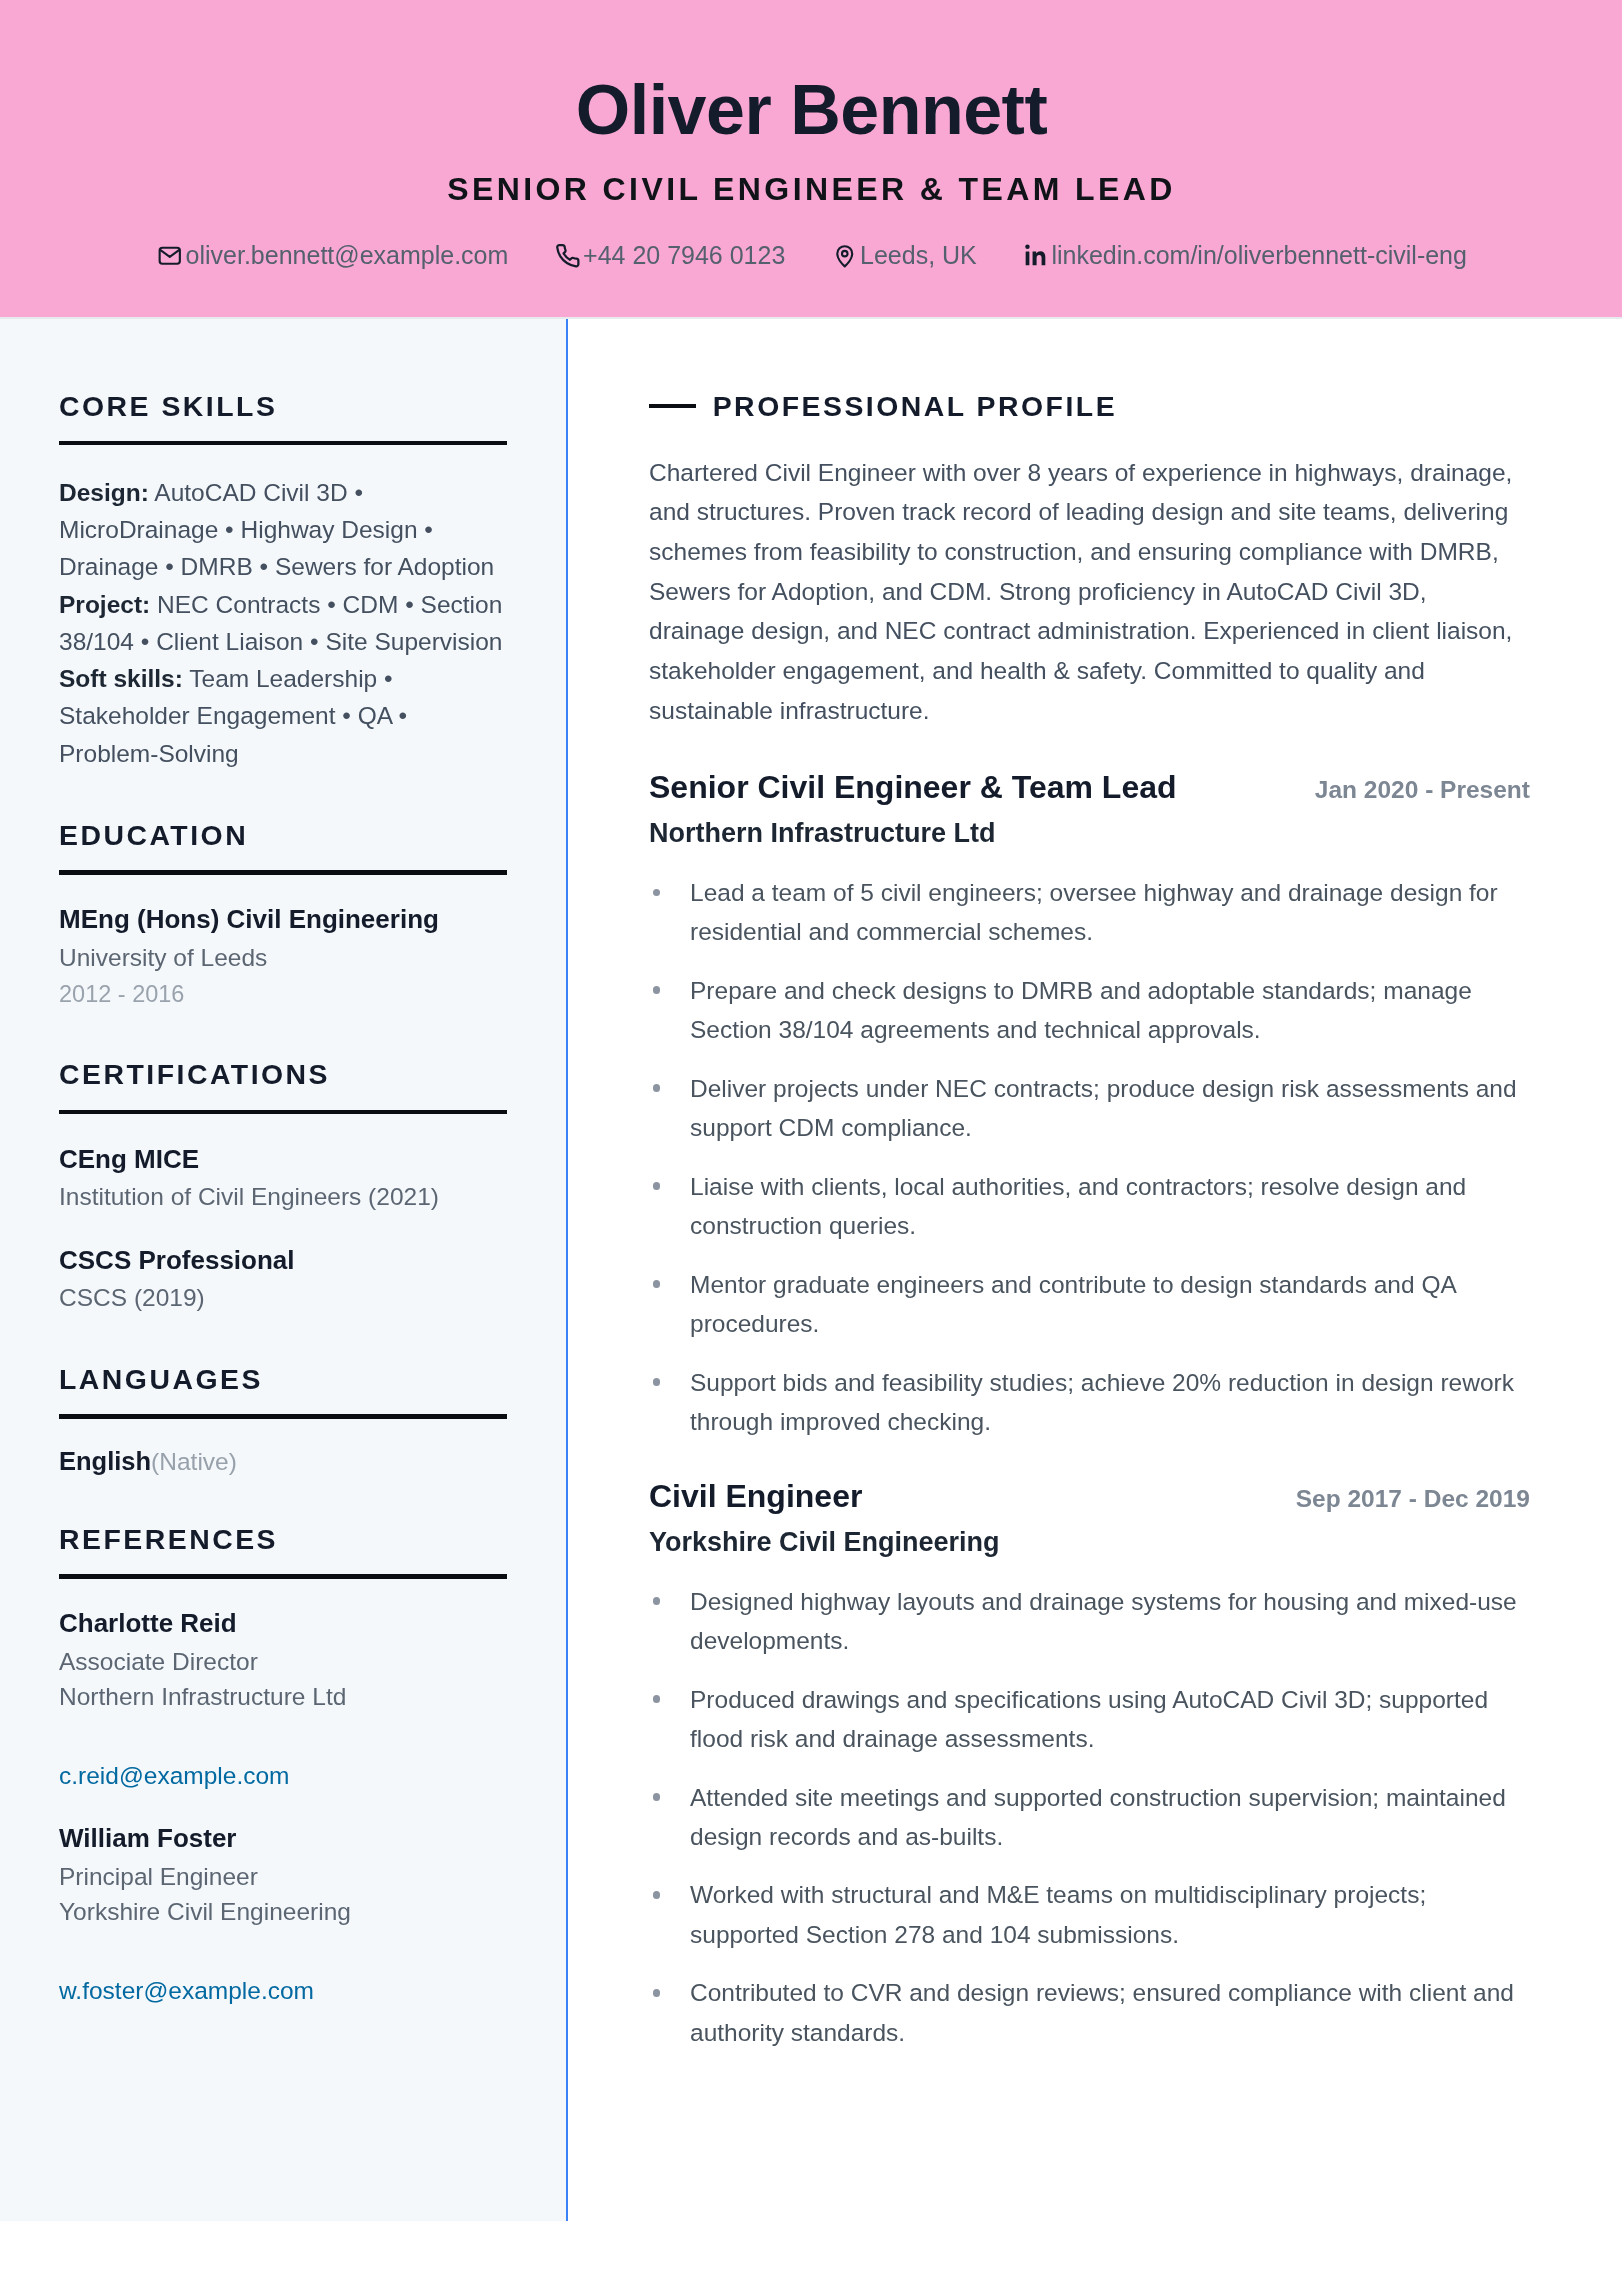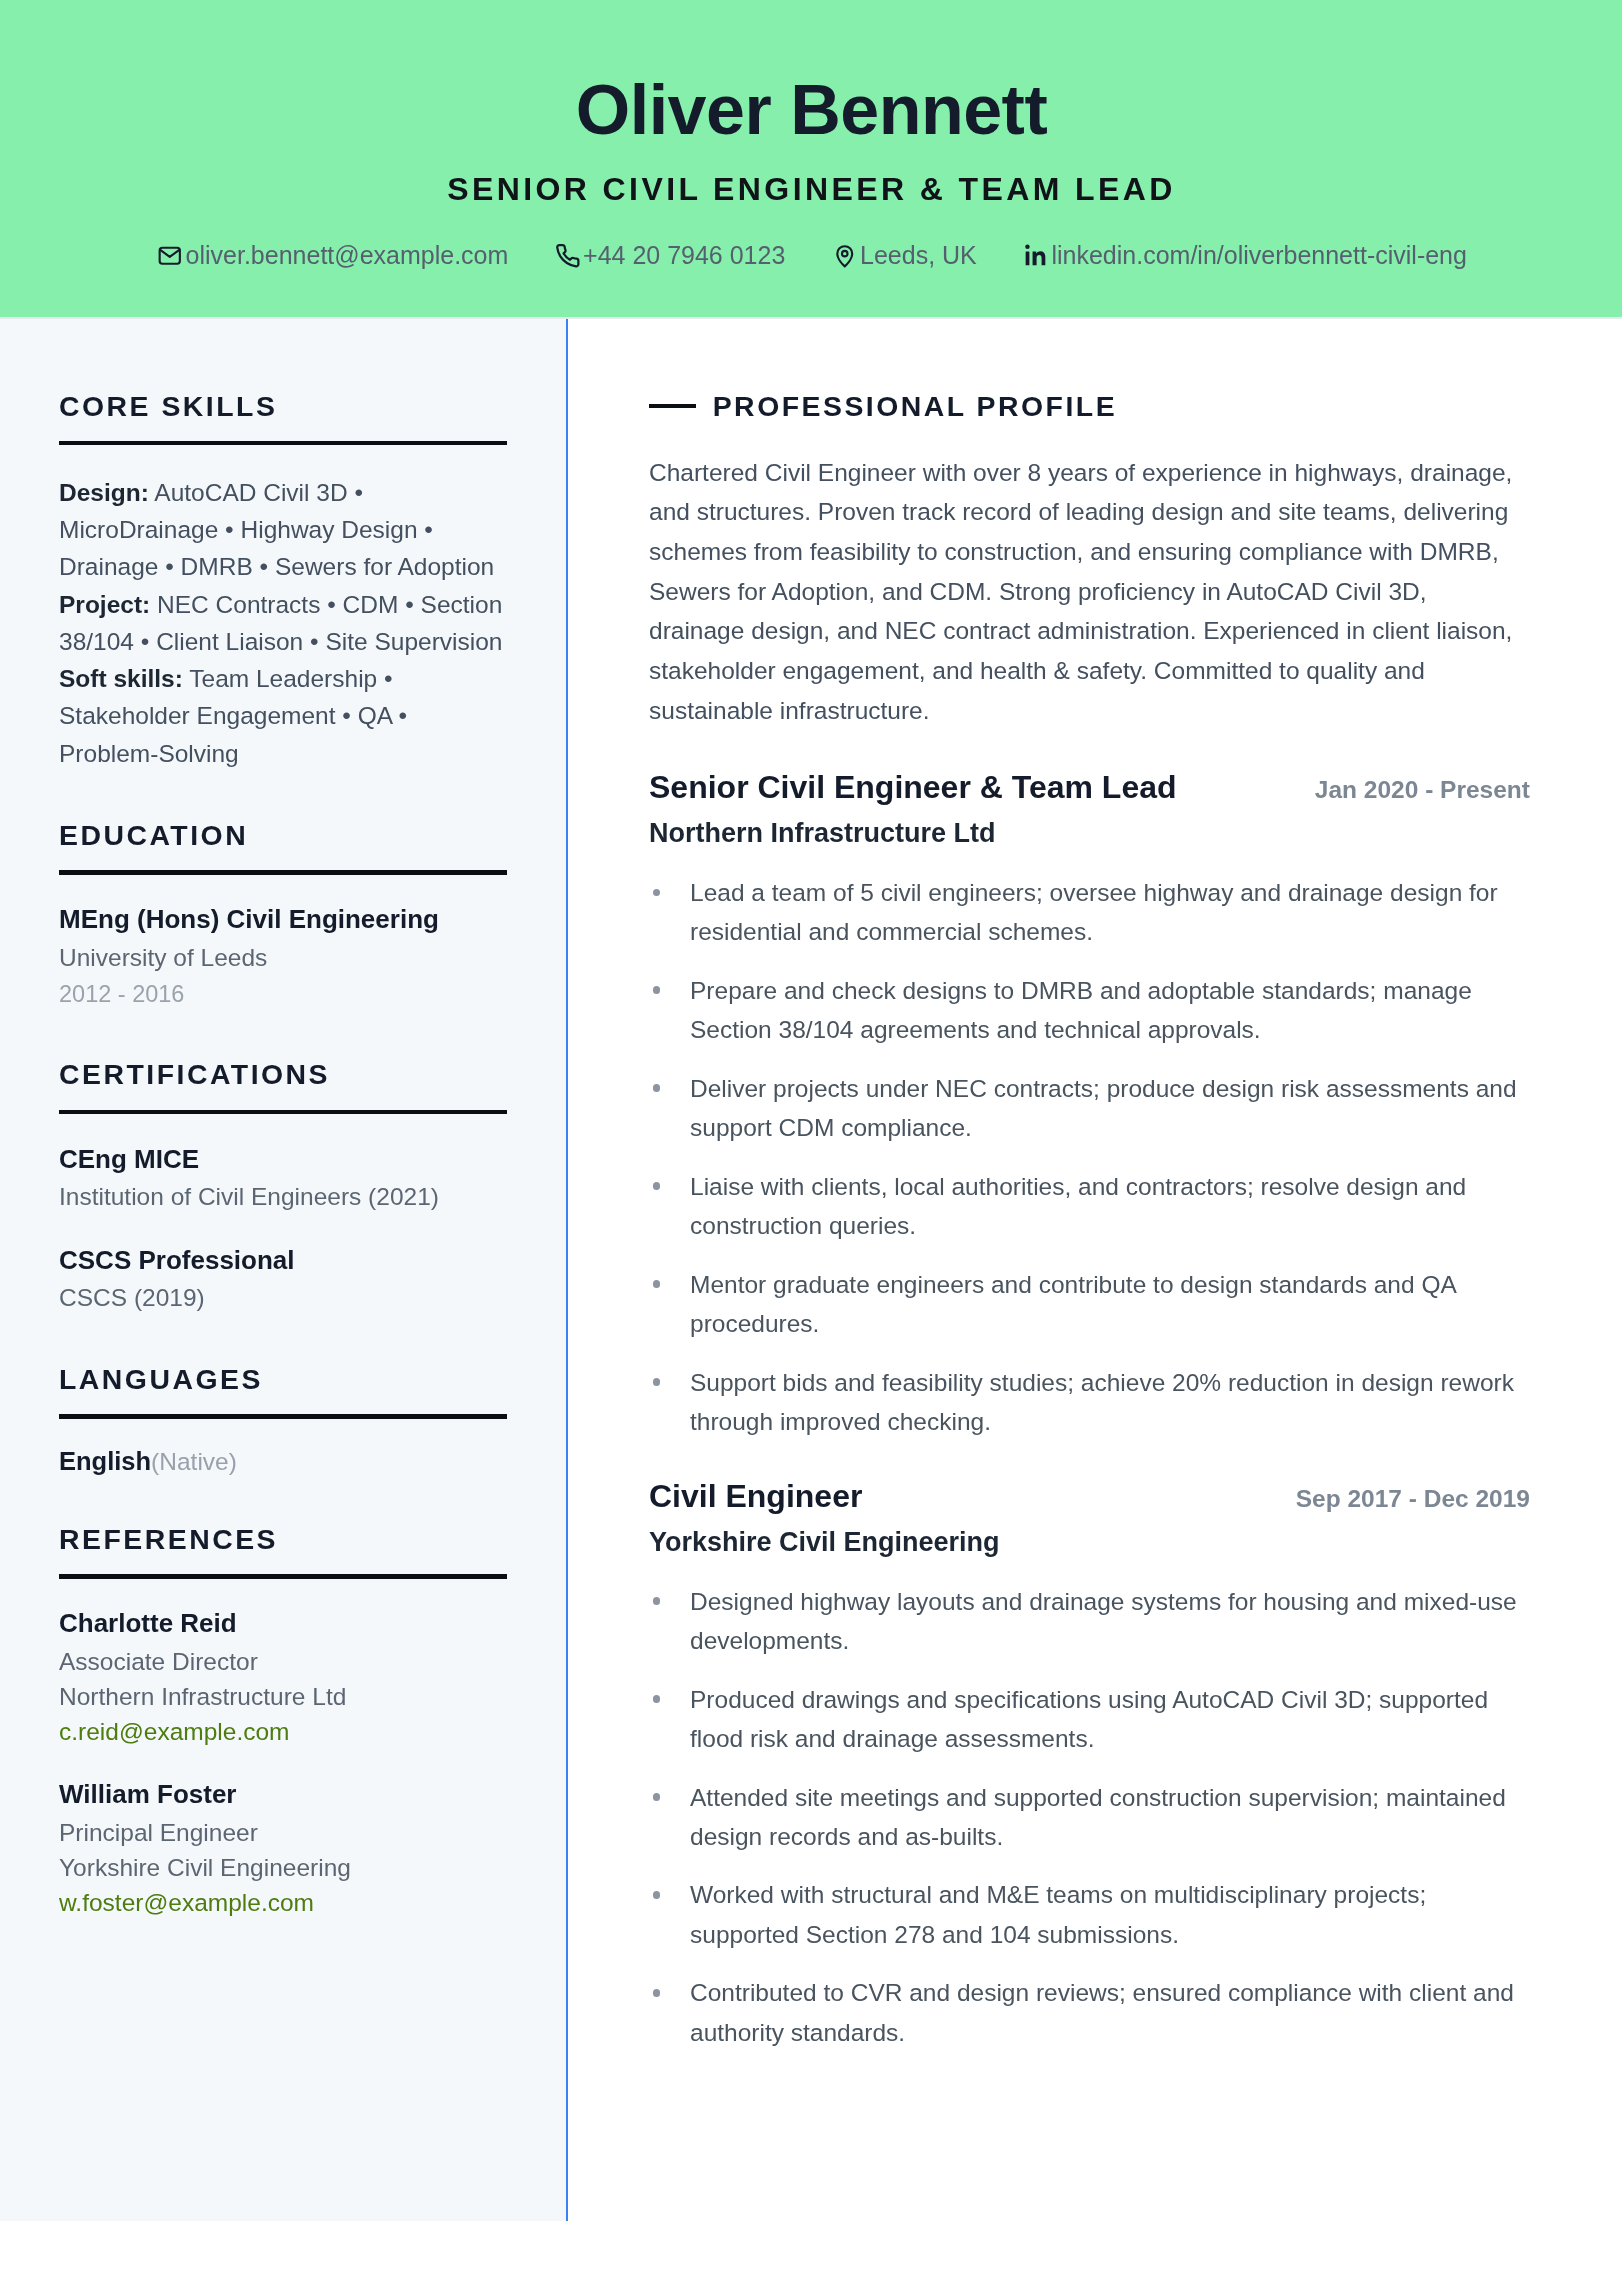--- a/index.html
+++ b/index.html
@@ -16,21 +16,21 @@
     min-height: 2295px;
     background: #ffffff;
     position: relative;
   }
 
   
   .header {
     padding: 74px 0 47px 0;
     text-align: center;
     border-bottom: 2px solid #e8ebee;
-    background: #86efac;
+    background: #f9a8d4;
   }
 
   .name {
     font-size: 70px;
     font-weight: 700;
     letter-spacing: -0.5px;
     color: #141c2b;
     line-height: 1.05;
   }
 
@@ -148,22 +148,23 @@
     line-height: 1.45;
     margin-top: 2px;
   }
   .entry-line {
     font-size: 24.5px;
     color: #5c6673;
     line-height: 1.42;
   }
   .entry-email {
     font-size: 24.5px;
-    color: #4d7c0f;
+    color: #0369a1;
     line-height: 1.42;
+    margin-top: 44px;
   }
 
   .lang-row {
     display: flex;
     align-items: baseline;
     gap: 0;
     font-size: 25.5px;
   }
   .lang-name { font-weight: 700; color: #141c2b; }
   .lang-level { color: #98a1ab; font-size: 24.5px; }

